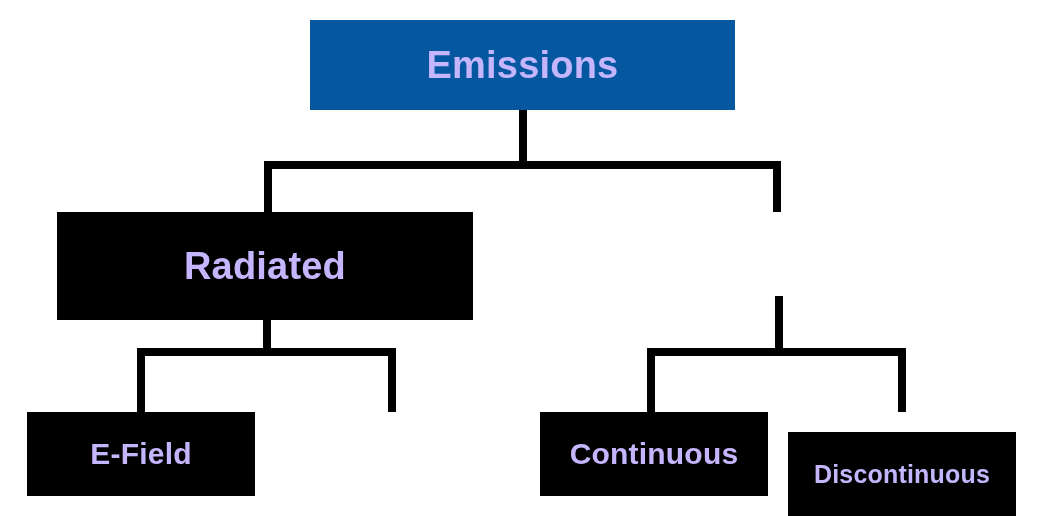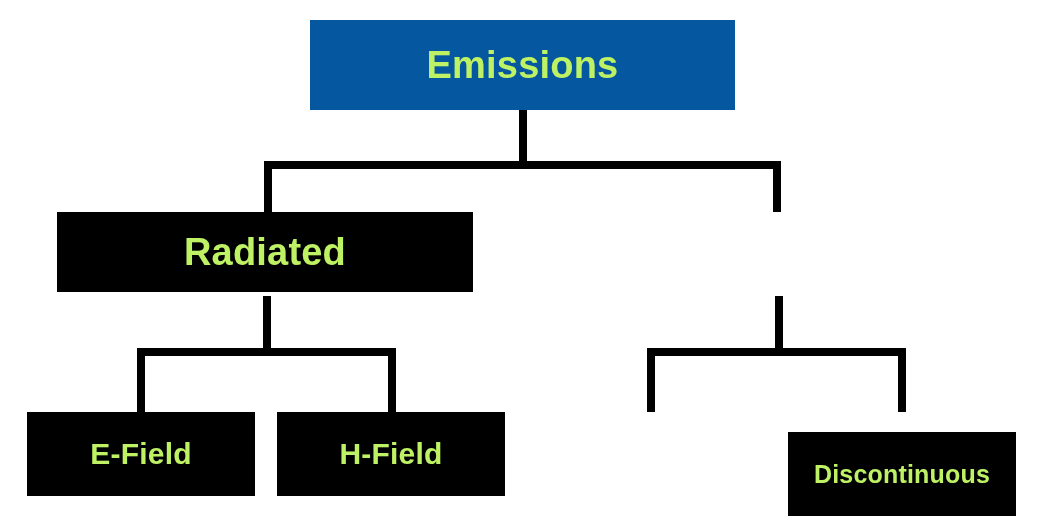--- a/index.html
+++ b/index.html
@@ -16,21 +16,21 @@
     height: 516px;
     background: #ffffff;
     overflow: hidden;
   }
   .node {
     position: absolute;
     display: flex;
     align-items: center;
     justify-content: center;
     box-sizing: border-box;
-    color: #bef264;
+    color: #c4b5fd;
     font-weight: bold;
     letter-spacing: 0.2px;
     text-align: center;
     line-height: 1;
     z-index: 2;
     white-space: nowrap;
   }
   .node-root {
     background: #0558A0;
   }
@@ -60,31 +60,31 @@
 
   <div class="connector" style="left:775px; top:296px; width:8px; height:56px;"></div>
   <div class="connector" style="left:647px; top:348px; width:259px; height:8px;"></div>
   <div class="connector" style="left:647px; top:348px; width:8px; height:64px;"></div>
   <div class="connector" style="left:898px; top:348px; width:8px; height:64px;"></div>
 
   <div class="node node-root" style="left:310px; top:20px; width:425px; height:90px; font-size:38px;">
     <span>Emissions</span>
   </div>
 
-  <div class="node node-black" style="left:57px; top:212px; width:416px; height:80px; font-size:38px;">
+  <div class="node node-black" style="left:57px; top:212px; width:416px; height:108px; font-size:38px;">
     <span>Radiated</span>
   </div>
 
 
   <div class="node node-black" style="left:27px; top:412px; width:228px; height:84px; font-size:30px;">
     <span>E-Field</span>
   </div>
 
-  <div class="node node-black" style="left:277px; top:412px; width:228px; height:84px; font-size:30px;">
-    <span>H-Field</span>
+
+  <div class="node node-black" style="left:540px; top:412px; width:228px; height:84px; font-size:30px;">
+    <span>Continuous</span>
   </div>
-
 
   <div class="node node-black" style="left:788px; top:412px; width:228px; height:84px; font-size:25px;margin-top:20px;">
     <span>Discontinuous</span>
   </div>
 
 </div>
 
 </body></html>

